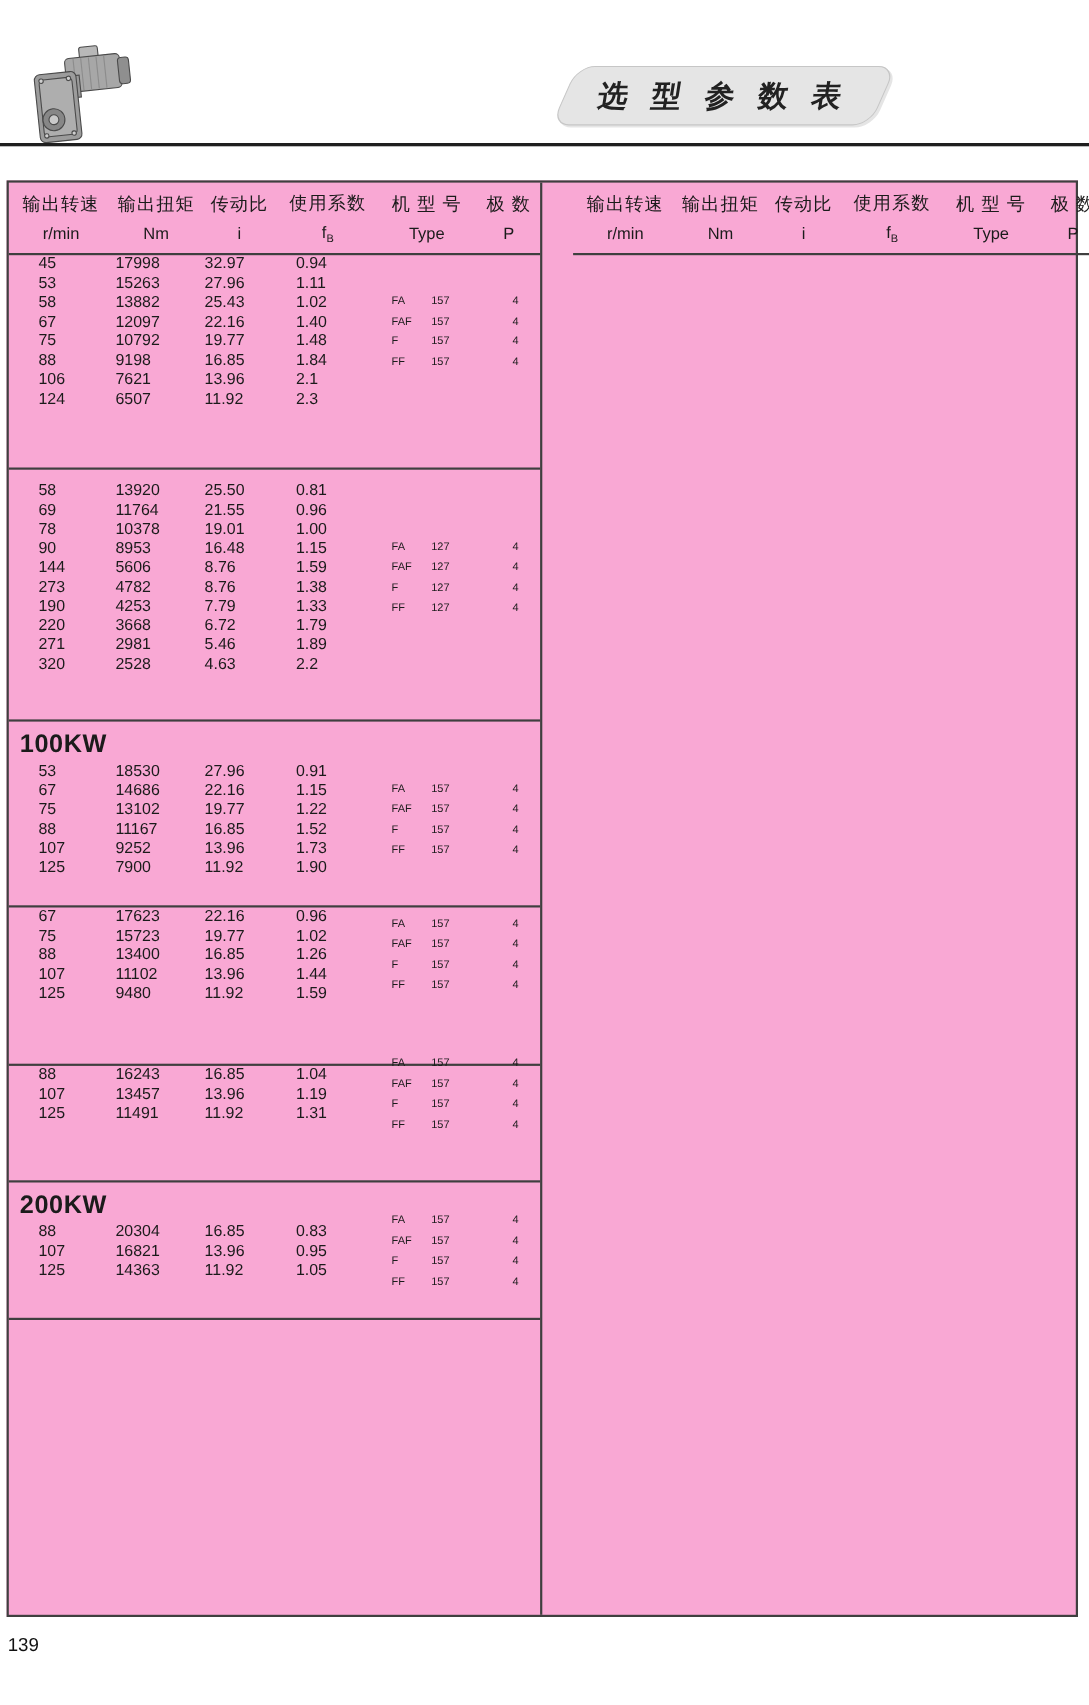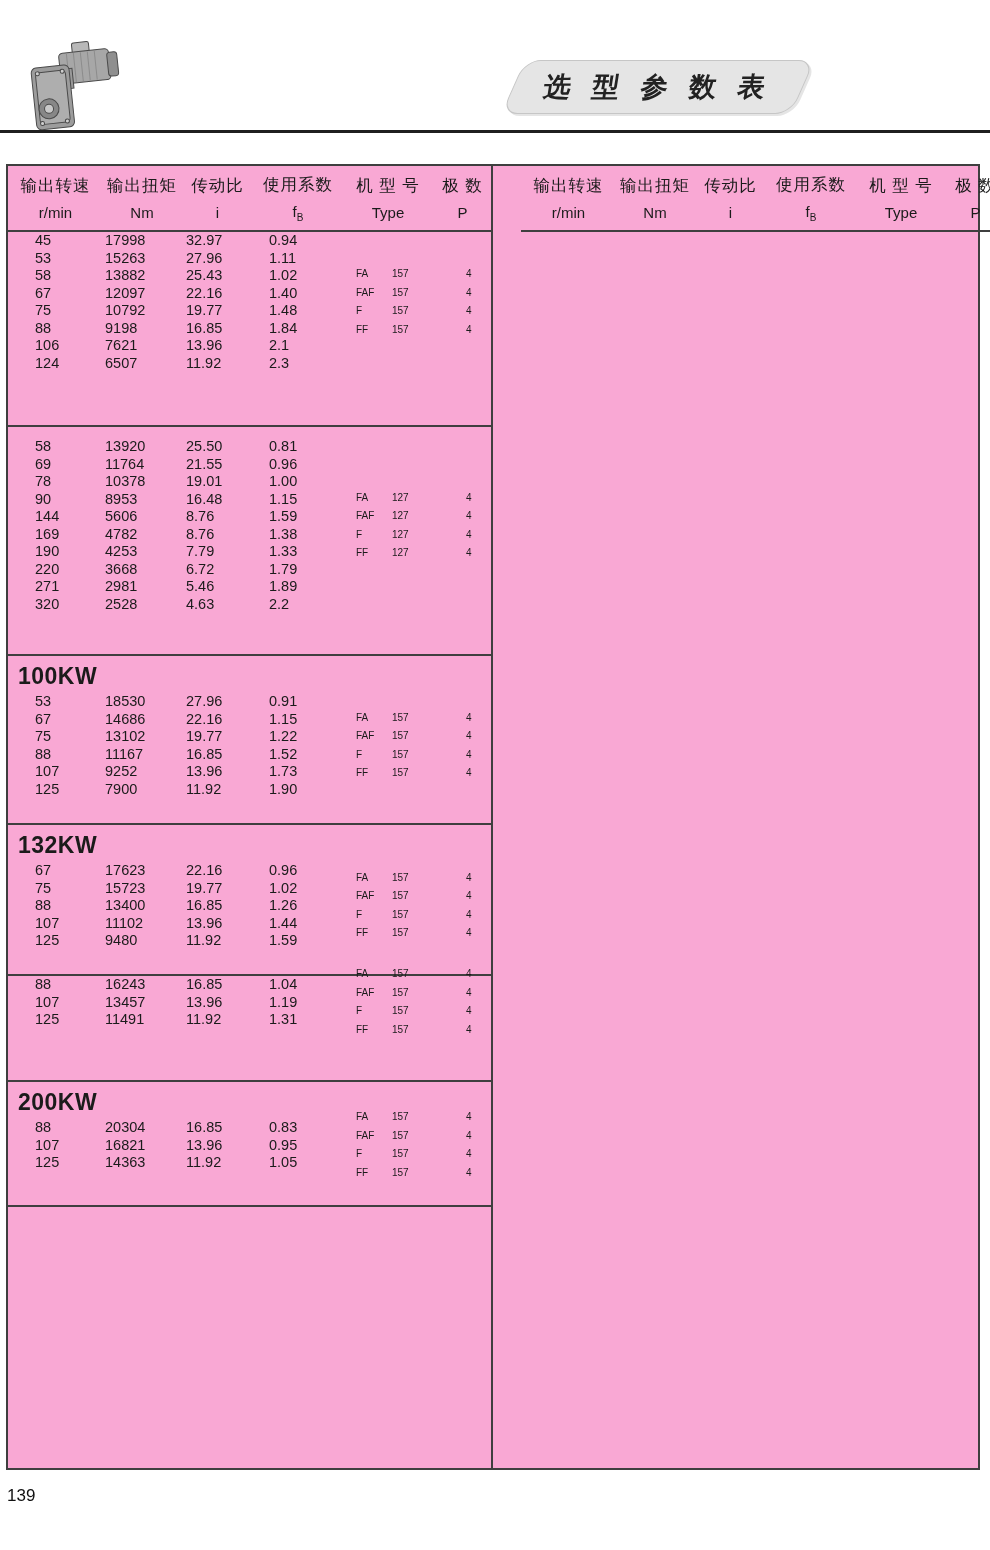--- a/index.html
+++ b/index.html
@@ -188,21 +188,21 @@
                 <span class="c c2">16.48</span>
                 <span class="c c3">1.15</span>
               </div>
               <div class="row">
                 <span class="c c0">144</span>
                 <span class="c c1">5606</span>
                 <span class="c c2">8.76</span>
                 <span class="c c3">1.59</span>
               </div>
               <div class="row">
-                <span class="c c0">169</span>
+                <span class="c c0">273</span>
                 <span class="c c1">4782</span>
                 <span class="c c2">8.76</span>
                 <span class="c c3">1.38</span>
               </div>
               <div class="row">
                 <span class="c c0">190</span>
                 <span class="c c1">4253</span>
                 <span class="c c2">7.79</span>
                 <span class="c c3">1.33</span>
               </div>
@@ -273,21 +273,20 @@
               </div>
               <div class="types">
                 <div class="tline"><span class="tm">FA</span><span class="ts">157</span><span class="tp">4</span></div>
                 <div class="tline"><span class="tm">FAF</span><span class="ts">157</span><span class="tp">4</span></div>
                 <div class="tline"><span class="tm">F</span><span class="ts">157</span><span class="tp">4</span></div>
                 <div class="tline"><span class="tm">FF</span><span class="ts">157</span><span class="tp">4</span></div>
               </div>
             </div>
           </div>
           <div class="section sec3">
-            <div class="sec-title">132KW</div>
             <div class="rows">
               <div class="row">
                 <span class="c c0">67</span>
                 <span class="c c1">17623</span>
                 <span class="c c2">22.16</span>
                 <span class="c c3">0.96</span>
               </div>
               <div class="row">
                 <span class="c c0">75</span>
                 <span class="c c1">15723</span>

